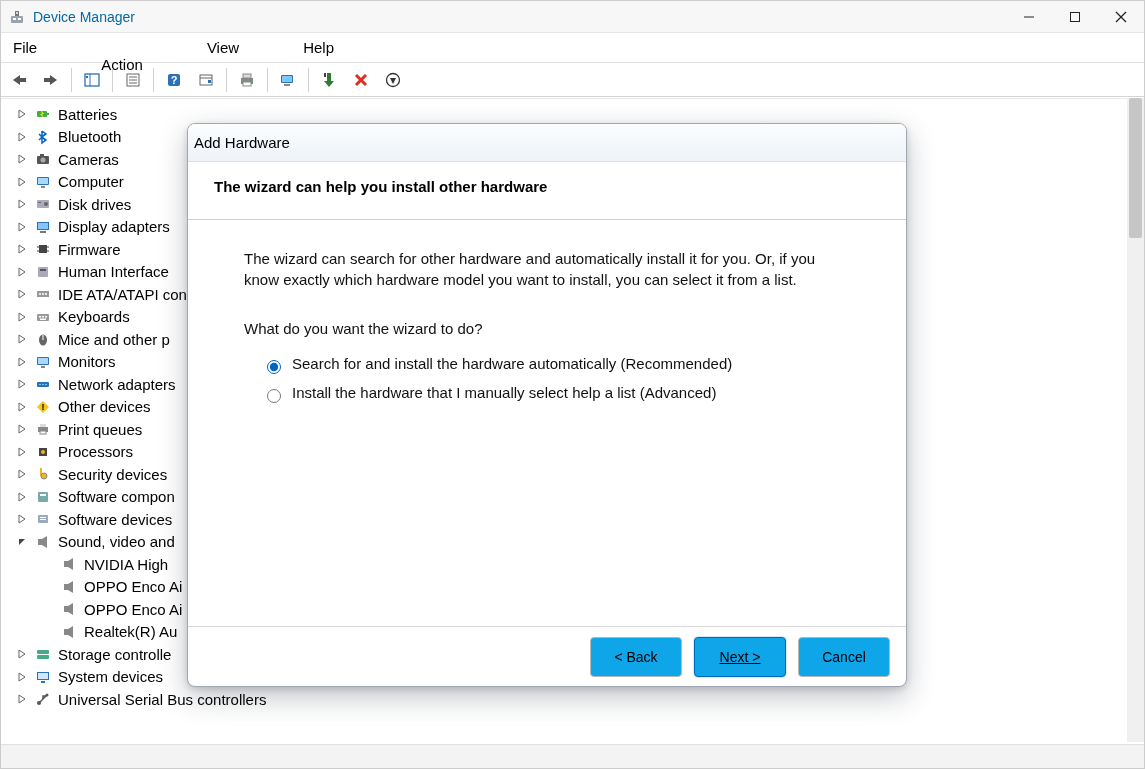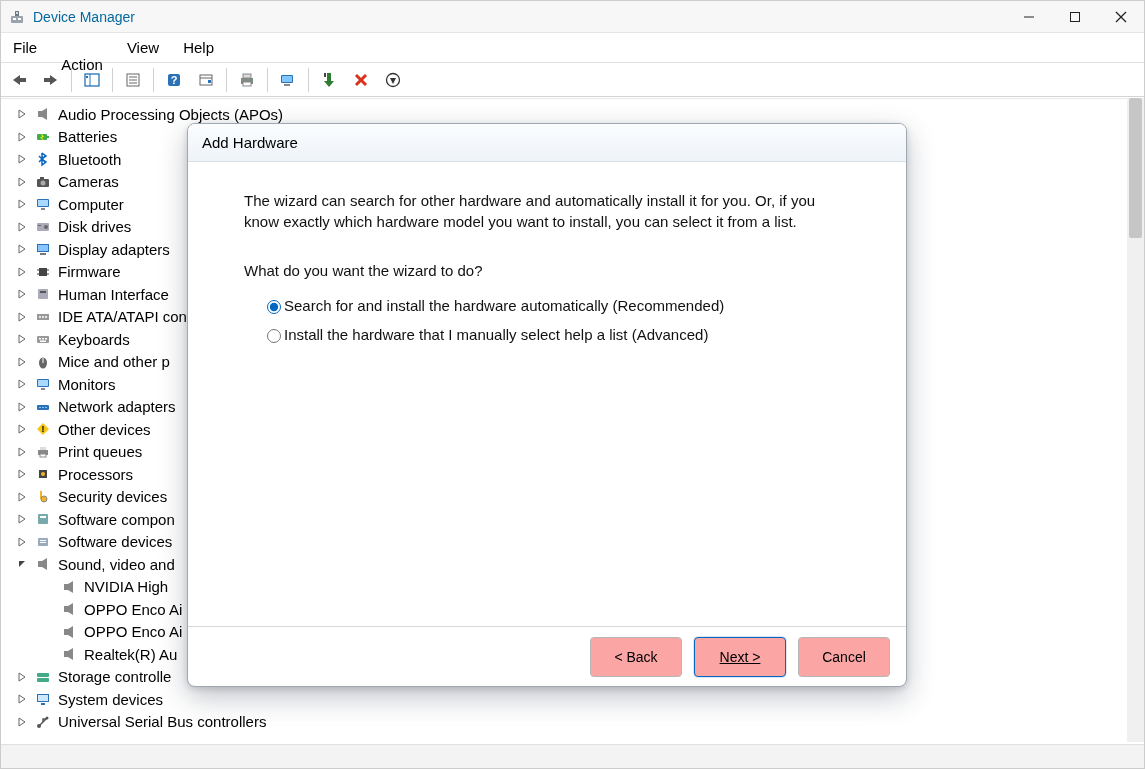--- a/index.html
+++ b/index.html
@@ -5,21 +5,21 @@
   * { box-sizing: border-box; }
   html, body { margin:0; padding:0; font-family: "Segoe UI", Arial, sans-serif; font-size:14px; color:#000; background:#fff; }
   .window { width:1145px; height:769px; border:1px solid #ccc; position:relative; background:#fff; overflow:hidden; }
 
   .titlebar { height:32px; display:flex; align-items:center; background:#f7f7f7; border-bottom:1px solid #e5e5e5; }
   .titlebar .ticon { width:20px; height:20px; margin:0 6px 0 6px; display:flex; align-items:center; justify-content:center;}
   .titlebar .ttitle { flex:0 0 auto; color:#0369a1; font-size:14px;}
   .titlebar .tspacer { flex:1; }
   .titlebar .winbtn { width:46px; height:32px; display:flex; align-items:center; justify-content:center; color:#222;}
 
-  .menubar { height:30px; display:flex; align-items:stretch; border-bottom:1px solid #e0e0e0;}
+  .menubar { height:30px; display:flex; align-items:stretch; border-bottom:1px solid #e0e0e0;gap:40px;}
   .menubar .menuitem { padding:0 12px; display:flex; align-items:center; font-size:15px; }
   .menubar .menuitem.active { background:#cce8ff;margin-top:31px; }
 
   .toolbar { height:34px; display:flex; align-items:center; border-bottom:1px solid #d4d4d4; padding:0 2px; gap:0;}
   .toolbar .tbtn { width:30px; height:28px; display:flex; align-items:center; justify-content:center; margin:0 1px;}
   .toolbar .sep { width:1px; height:24px; background:#d0d0d0; margin:0 4px;}
 
   .content { position:absolute; top:97px; left:0; right:0; bottom:26px; background:#fff; border-top:1px solid #e8e8e8;}
 
   .tree { position:absolute; top:0; left:0; width:100%; height:100%; padding:4px 0 4px 16px; overflow:hidden;}
@@ -29,30 +29,30 @@
   .tree .children { padding-left:26px; }
 
   .statusbar { position:absolute; left:0; right:0; bottom:0; height:24px; background:#f3f3f3; border-top:1px solid #e0e0e0;}
 
   .vscroll { position:absolute; top:97px; right:0; bottom:26px; width:17px; background:#f0f0f0;}
   .vscroll .thumb { position:absolute; top:0; left:2px; right:2px; height:140px; background:#c6c6c6; border-radius:2px;}
 
   
   .dialog { position:absolute; left:186px; top:122px; width:720px; height:564px; background:#fff;
             border:1px solid #9fa8b3; border-radius:8px; box-shadow:0 10px 28px rgba(30,40,60,.28), 0 2px 6px rgba(0,0,0,.15); overflow:hidden;}
-  .dialog .dheader { height:38px; background:linear-gradient(#fbfdff,#eef3f8); border-bottom:1px solid #dbe1e8; display:flex; align-items:center; padding:0 14px; font-size:15px;}
+  .dialog .dheader { height:38px; background:linear-gradient(#fbfdff,#eef3f8); border-bottom:1px solid #dbe1e8; display:flex; align-items:center; padding:0 6px; font-size:15px;}
   .dialog .dhead2 { padding:16px 26px 24px 26px; border-bottom:1px solid #cfcfcf;}
   .dialog .dhead2 .bold { font-weight:700; font-size:15px;}
   .dialog .dbody { padding:28px 56px 0 56px; font-size:15px; color:#111; line-height:1.4;}
   .dialog .prompt { margin-top:28px; margin-bottom:14px;}
   .dialog .radios { padding-left:18px;}
-  .dialog .radio-row { display:flex; align-items:center; margin:8px 0; gap:0;}
+  .dialog .radio-row { display:flex; align-items:flex-end; margin:8px 0; gap:8px;}
   .dialog .radio-row input { accent-color:#0067c0; width:14px; height:14px;}
   .dialog .dfooter { position:absolute; left:0; right:0; bottom:0; height:60px; border-top:1px solid #d8d8d8; display:flex; align-items:center; justify-content:flex-end; gap:12px; padding:0 16px;}
-  .dialog .btn { min-width:92px; height:40px; border:1px solid #b6b6b6; background:#fca5a5; border-radius:4px; font-size:14px; padding:0 16px; display:flex; align-items:center; justify-content:center;}
+  .dialog .btn { min-width:92px; height:40px; border:1px solid #b6b6b6; background:#0ea5e9; border-radius:4px; font-size:14px; padding:0 16px; display:flex; align-items:center; justify-content:center;}
   .dialog .btn.primary { border:1.5px solid #0067c0; box-shadow:0 0 0 1px rgba(0,103,192,.15);text-decoration:underline;}
 
   svg { display:block; }
 </style>
 </head>
 <body>
 
 <div class="window">
 
   <div class="titlebar">
@@ -170,34 +170,20 @@
     <div class="tbtn">
         <svg width="16" height="16">
           <circle cx="8" cy="8" r="6.5" fill="none" stroke="#333" stroke-width="1.3"></circle>
           <polygon points="5,6 11,6 8,12" fill="#333"></polygon>
         </svg>
       </div>
   </div>
 
   <div class="content">
     <div class="tree" id="tree">
-        <div class="node">
-          <span class="expander">
-            <svg width="10" height="10">
-              <polygon points="2,1 8,5 2,9" fill="none" stroke="#666"></polygon>
-            </svg>
-          </span>
-          <span class="ticon">
-            <svg width="16" height="16" viewBox="0 0 16 16">
-              <rect x="3" y="5" width="4" height="6" fill="#888"></rect>
-              <polygon points="7,5 12,2 12,14 7,11" fill="#888"></polygon>
-            </svg>
-          </span>
-          <span>Audio Processing Objects (APOs)</span>
-        </div>
         <div class="node">
           <span class="expander">
             <svg width="10" height="10">
               <polygon points="2,1 8,5 2,9" fill="none" stroke="#666"></polygon>
             </svg>
           </span>
           <span class="ticon">
             <svg width="16" height="16" viewBox="0 0 16 16">
               <rect x="2" y="5" width="10" height="6" fill="#3fae49" rx="1"></rect>
               <rect x="12" y="7" width="2" height="2" fill="#3fae49"></rect>
@@ -579,20 +565,23 @@
   </div>
 
   <div class="vscroll">
     <div class="thumb"></div>
   </div>
 
   <div class="statusbar"></div>
 
   <div class="dialog">
     <div class="dheader">Add Hardware</div>
+    <div class="dhead2">
+      <div class="bold">The wizard can help you install other hardware</div>
+    </div>
     <div class="dbody">
       <div>The wizard can search for other hardware and automatically install it for you. Or, if you know exactly which hardware model you want to install, you can select it from a list.</div>
       <div class="prompt">What do you want the wizard to do?</div>
       <div class="radios">
         <label class="radio-row">
           <input type="radio" name="wiz" checked="" style="">
           <span>Search for and install the hardware automatically (Recommended)</span>
         </label>
         <label class="radio-row">
           <input type="radio" name="wiz" style="">

